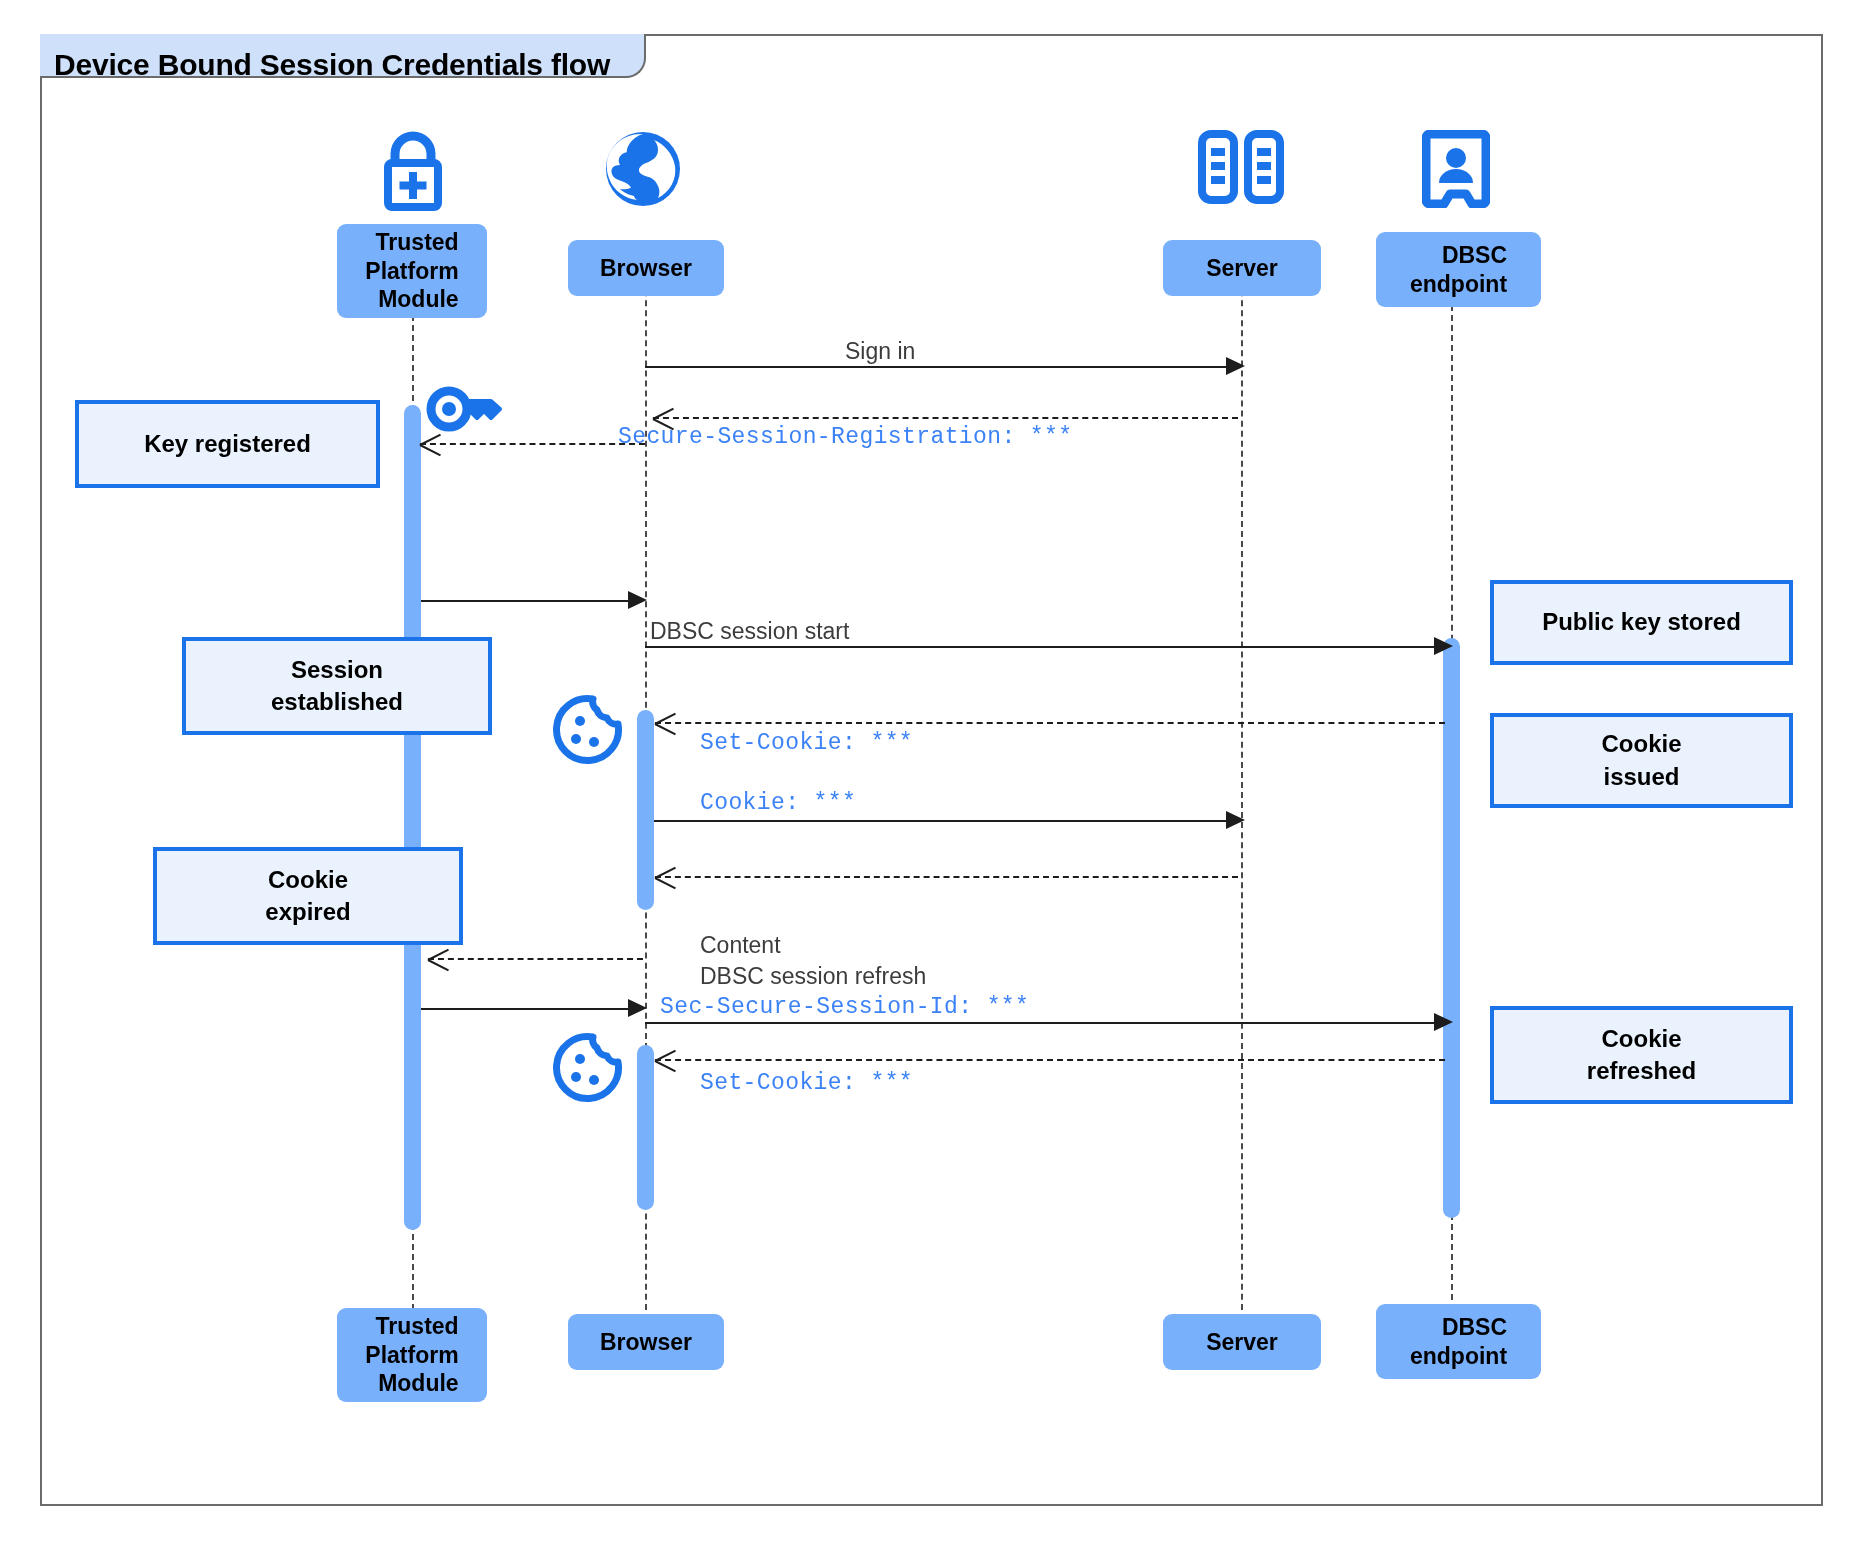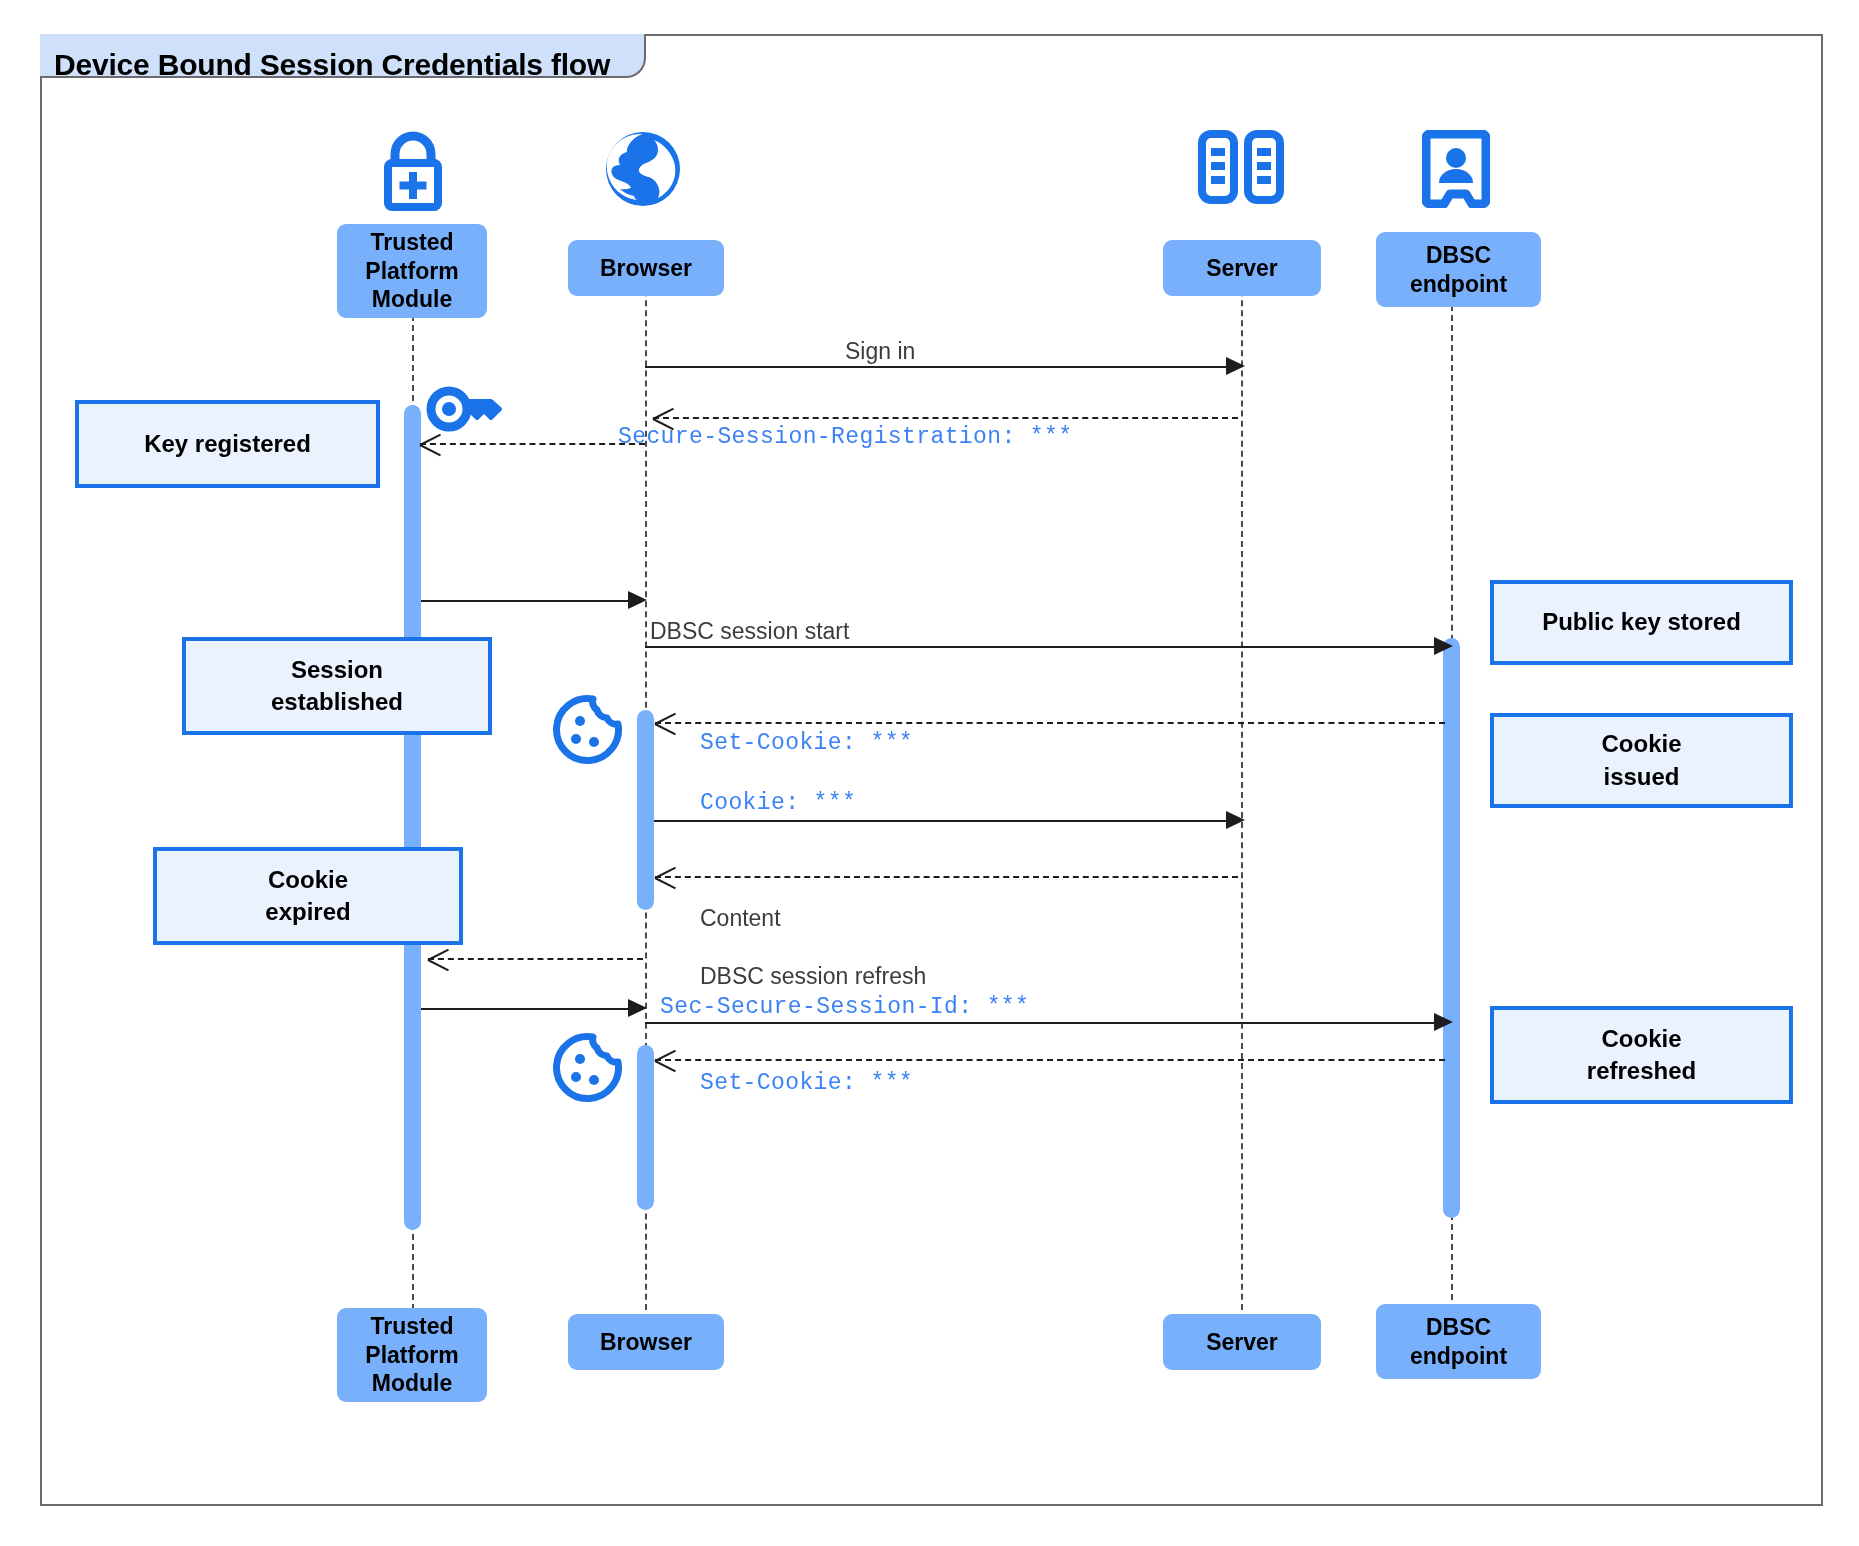--- a/index.html
+++ b/index.html
@@ -34,21 +34,21 @@
     font-family:"Liberation Sans", sans-serif;
     margin-top:20px;
   }
 
   
   .participant{
     position:absolute;
     background:#79b0fb;
     border-radius:9px;
     display:flex;align-items:center;justify-content:center;
-    text-align:center;
+    text-align:right;
     color:#000;
     font-weight:bold;
     font-size:23px;
     line-height:1.25;
     box-sizing:border-box;
   }
   .lifeline{
     position:absolute;
     width:0;
     border-left:2px dashed #4a4a4a;
@@ -236,21 +236,21 @@
   <div class="msg-line dashed" style="left:655px;top:722px;width:790px;"></div>
   <div class="arrow-l open" style="left:655px;top:723px;"></div>
   <div class="msg-label mono" style="left:700px;top:730px;width:500px;">Set-Cookie: ***</div>
 
   <div class="msg-line" style="left:654px;top:820px;width:581px;"></div>
   <div class="arrow-r solid" style="left:1226px;top:811px;"></div>
   <div class="msg-label mono" style="left:700px;top:790px;width:490px;">Cookie: ***</div>
 
   <div class="msg-line dashed" style="left:655px;top:876px;width:583px;"></div>
   <div class="arrow-l open" style="left:655px;top:877px;"></div>
-  <div class="msg-label" style="left:700px;top:905px;width:490px;">Content</div>
+  <div class="msg-label" style="left:700px;top:932px;width:490px;">Content</div>
 
   <div class="msg-line dashed" style="left:428px;top:958px;width:215px;"></div>
   <div class="arrow-l open" style="left:428px;top:959px;"></div>
 
   <div class="msg-line" style="left:421px;top:1008px;width:215px;"></div>
   <div class="arrow-r solid" style="left:628px;top:999px;"></div>
 
   <div class="msg-line" style="left:645px;top:1022px;width:800px;"></div>
   <div class="arrow-r solid" style="left:1434px;top:1013px;"></div>
   <div class="msg-label" style="left:700px;top:963px;width:490px;">DBSC session refresh</div>

